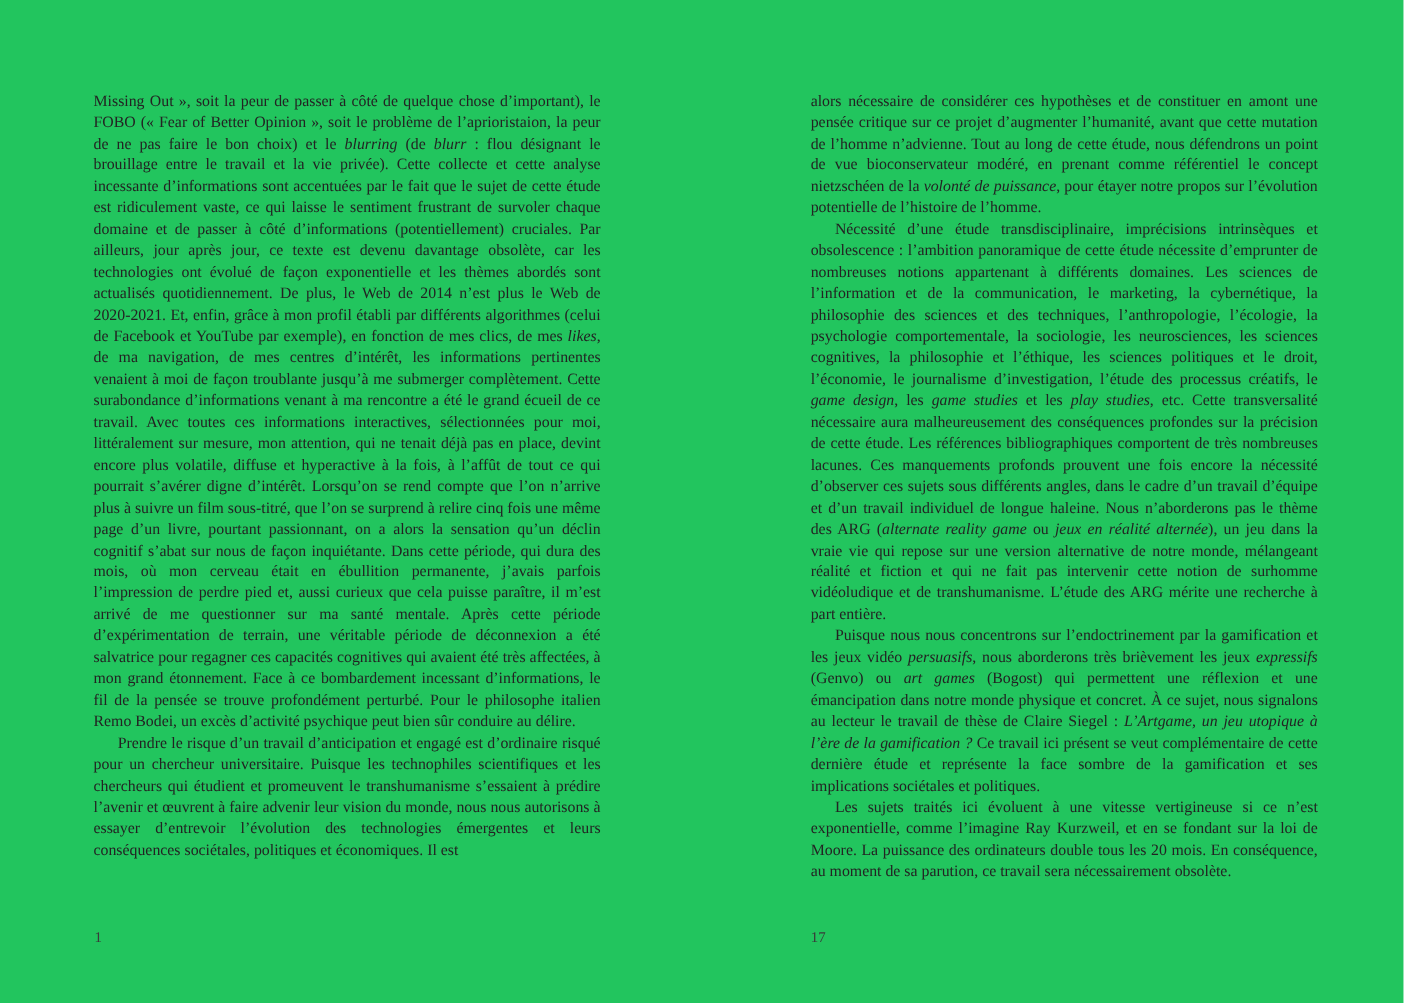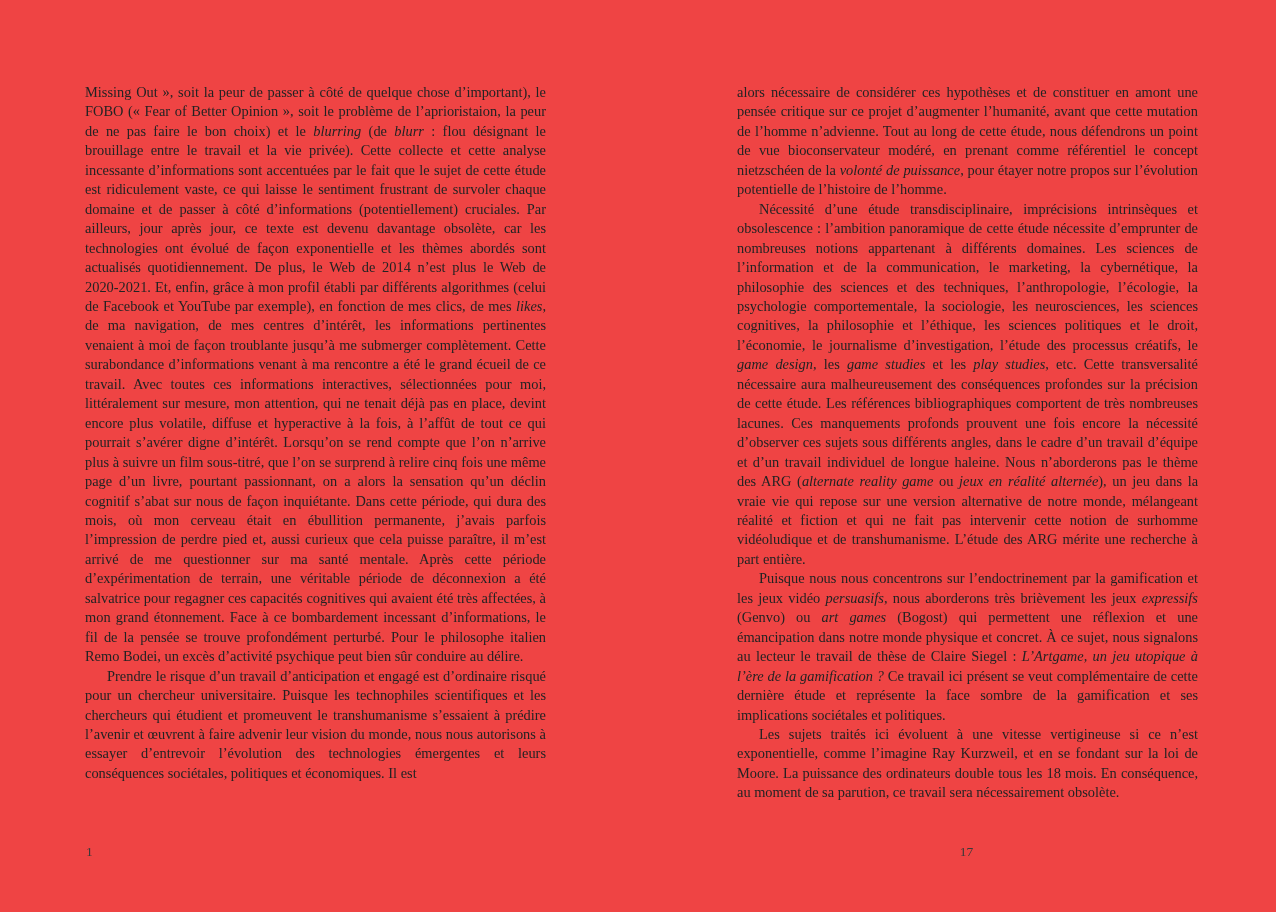--- a/index.html
+++ b/index.html
@@ -7,21 +7,21 @@
     padding: 0;
     width: 1276px;
     height: 912px;
     background: #ffffff;
     font-family: "Liberation Serif", "DejaVu Serif", serif;
   }
   .spread {
     position: relative;
     width: 1276px;
     height: 912px;
-    background: #ef4444;
+    background: #22c55e;
     overflow: hidden;
   }
   .text-column {
     position: absolute;
     top: 83px;
     width: 461px;
     text-align: justify;
     font-size: 14.4px;
     line-height: 19.45px;
     color: #232323;
@@ -39,37 +39,37 @@
   .page-number {
     position: absolute;
     top: 844px;
     font-size: 13.5px;
     color: #3a3a3a;
   }
   #page-number-left { left: 86px; }
   #page-number-right {
     left: 737px;
     width: 459px;
-    text-align: center;
+    text-align: left;
   }
 </style>
 </head>
 <body>
 
 <div class="spread">
 
   <div class="text-column" id="left-column">
       <p class="para"><span>Missing Out », soit la peur de passer à côté de quelque chose d’important), le FOBO (« Fear of Better Opinion », soit le problème de l’aprioristaion, la peur de ne pas faire le bon choix) et le </span><em>blurring</em><span> (de </span><em>blurr</em><span> : flou désignant le brouillage entre le travail et la vie privée). Cette collecte et cette analyse incessante d’informations sont accentuées par le fait que le sujet de cette étude est ridiculement vaste, ce qui laisse le sentiment frustrant de survoler chaque domaine et de passer à côté d’informations (potentiellement) cruciales. Par ailleurs, jour après jour, ce texte est devenu davantage obsolète, car les technologies ont évolué de façon exponentielle et les thèmes abordés sont actualisés quotidiennement. De plus, le Web de 2014 n’est plus le Web de 2020-2021. Et, enfin, grâce à mon profil établi par différents algorithmes (celui de Facebook et YouTube par exemple), en fonction de mes clics, de mes </span><em>likes</em><span>, de ma navigation, de mes centres d’intérêt, les informations pertinentes venaient à moi de façon troublante jusqu’à me submerger complètement. Cette surabondance d’informations venant à ma rencontre a été le grand écueil de ce travail. Avec toutes ces informations interactives, sélectionnées pour moi, littéralement sur mesure, mon attention, qui ne tenait déjà pas en place, devint encore plus volatile, diffuse et hyperactive à la fois, à l’affût de tout ce qui pourrait s’avérer digne d’intérêt. Lorsqu’on se rend compte que l’on n’arrive plus à suivre un film sous-titré, que l’on se surprend à relire cinq fois une même page d’un livre, pourtant passionnant, on a alors la sensation qu’un déclin cognitif s’abat sur nous de façon inquiétante. Dans cette période, qui dura des mois, où mon cerveau était en ébullition permanente, j’avais parfois l’impression de perdre pied et, aussi curieux que cela puisse paraître, il m’est arrivé de me questionner sur ma santé mentale. Après cette période d’expérimentation de terrain, une véritable période de déconnexion a été salvatrice pour regagner ces capacités cognitives qui avaient été très affectées, à mon grand étonnement. Face à ce bombardement incessant d’informations, le fil de la pensée se trouve profondément perturbé. Pour le philosophe italien Remo Bodei, un excès d’activité psychique peut bien sûr conduire au délire.</span></p>
       <p class="para indent"><span>Prendre le risque d’un travail d’anticipation et engagé est d’ordinaire risqué pour un chercheur universitaire. Puisque les technophiles scientifiques et les chercheurs qui étudient et promeuvent le transhumanisme s’essaient à prédire l’avenir et œuvrent à faire advenir leur vision du monde, nous nous autorisons à essayer d’entrevoir l’évolution des technologies émergentes et leurs conséquences sociétales, politiques et économiques. Il est</span></p>
     </div>
 
   <div class="text-column" id="right-column">
       <p class="para"><span>alors nécessaire de considérer ces hypothèses et de constituer en amont une pensée critique sur ce projet d’augmenter l’humanité, avant que cette mutation de l’homme n’advienne. Tout au long de cette étude, nous défendrons un point de vue bioconservateur modéré, en prenant comme référentiel le concept nietzschéen de la </span><em>volonté de puissance</em><span>, pour étayer notre propos sur l’évolution potentielle de l’histoire de l’homme.</span></p>
       <p class="para indent"><span>Nécessité d’une étude transdisciplinaire, imprécisions intrinsèques et obsolescence : l’ambition panoramique de cette étude nécessite d’emprunter de nombreuses notions appartenant à différents domaines. Les sciences de l’information et de la communication, le marketing, la cybernétique, la philosophie des sciences et des techniques, l’anthropologie, l’écologie, la psychologie comportementale, la sociologie, les neurosciences, les sciences cognitives, la philosophie et l’éthique, les sciences politiques et le droit, l’économie, le journalisme d’investigation, l’étude des processus créatifs, le </span><em>game design</em><span>, les </span><em>game studies</em><span> et les </span><em>play studies</em><span>, etc. Cette transversalité nécessaire aura malheureusement des conséquences profondes sur la précision de cette étude. Les références bibliographiques comportent de très nombreuses lacunes. Ces manquements profonds prouvent une fois encore la nécessité d’observer ces sujets sous différents angles, dans le cadre d’un travail d’équipe et d’un travail individuel de longue haleine. Nous n’aborderons pas le thème des ARG (</span><em>alternate reality game</em><span> ou </span><em>jeux en réalité alternée</em><span>), un jeu dans la vraie vie qui repose sur une version alternative de notre monde, mélangeant réalité et fiction et qui ne fait pas intervenir cette notion de surhomme vidéoludique et de transhumanisme. L’étude des ARG mérite une recherche à part entière.</span></p>
       <p class="para indent"><span>Puisque nous nous concentrons sur l’endoctrinement par la gamification et les jeux vidéo </span><em>persuasifs</em><span>, nous aborderons très brièvement les jeux </span><em>expressifs</em><span> (Genvo) ou </span><em>art games</em><span> (Bogost) qui permettent une réflexion et une émancipation dans notre monde physique et concret. À ce sujet, nous signalons au lecteur le travail de thèse de Claire Siegel : </span><em>L’Artgame, un jeu utopique à l’ère de la gamification ?</em><span> Ce travail ici présent se veut complémentaire de cette dernière étude et représente la face sombre de la gamification et ses implications sociétales et politiques.</span></p>
-      <p class="para indent"><span>Les sujets traités ici évoluent à une vitesse vertigineuse si ce n’est exponentielle, comme l’imagine Ray Kurzweil, et en se fondant sur la loi de Moore. La puissance des ordinateurs double tous les 18 mois. En conséquence, au moment de sa parution, ce travail sera nécessairement obsolète.</span></p>
+      <p class="para indent"><span>Les sujets traités ici évoluent à une vitesse vertigineuse si ce n’est exponentielle, comme l’imagine Ray Kurzweil, et en se fondant sur la loi de Moore. La puissance des ordinateurs double tous les 20 mois. En conséquence, au moment de sa parution, ce travail sera nécessairement obsolète.</span></p>
     </div>
 
   <div class="page-number" id="page-number-left">1</div>
 
   <div class="page-number" id="page-number-right">17</div>
 
 </div>
 
 </body></html>

